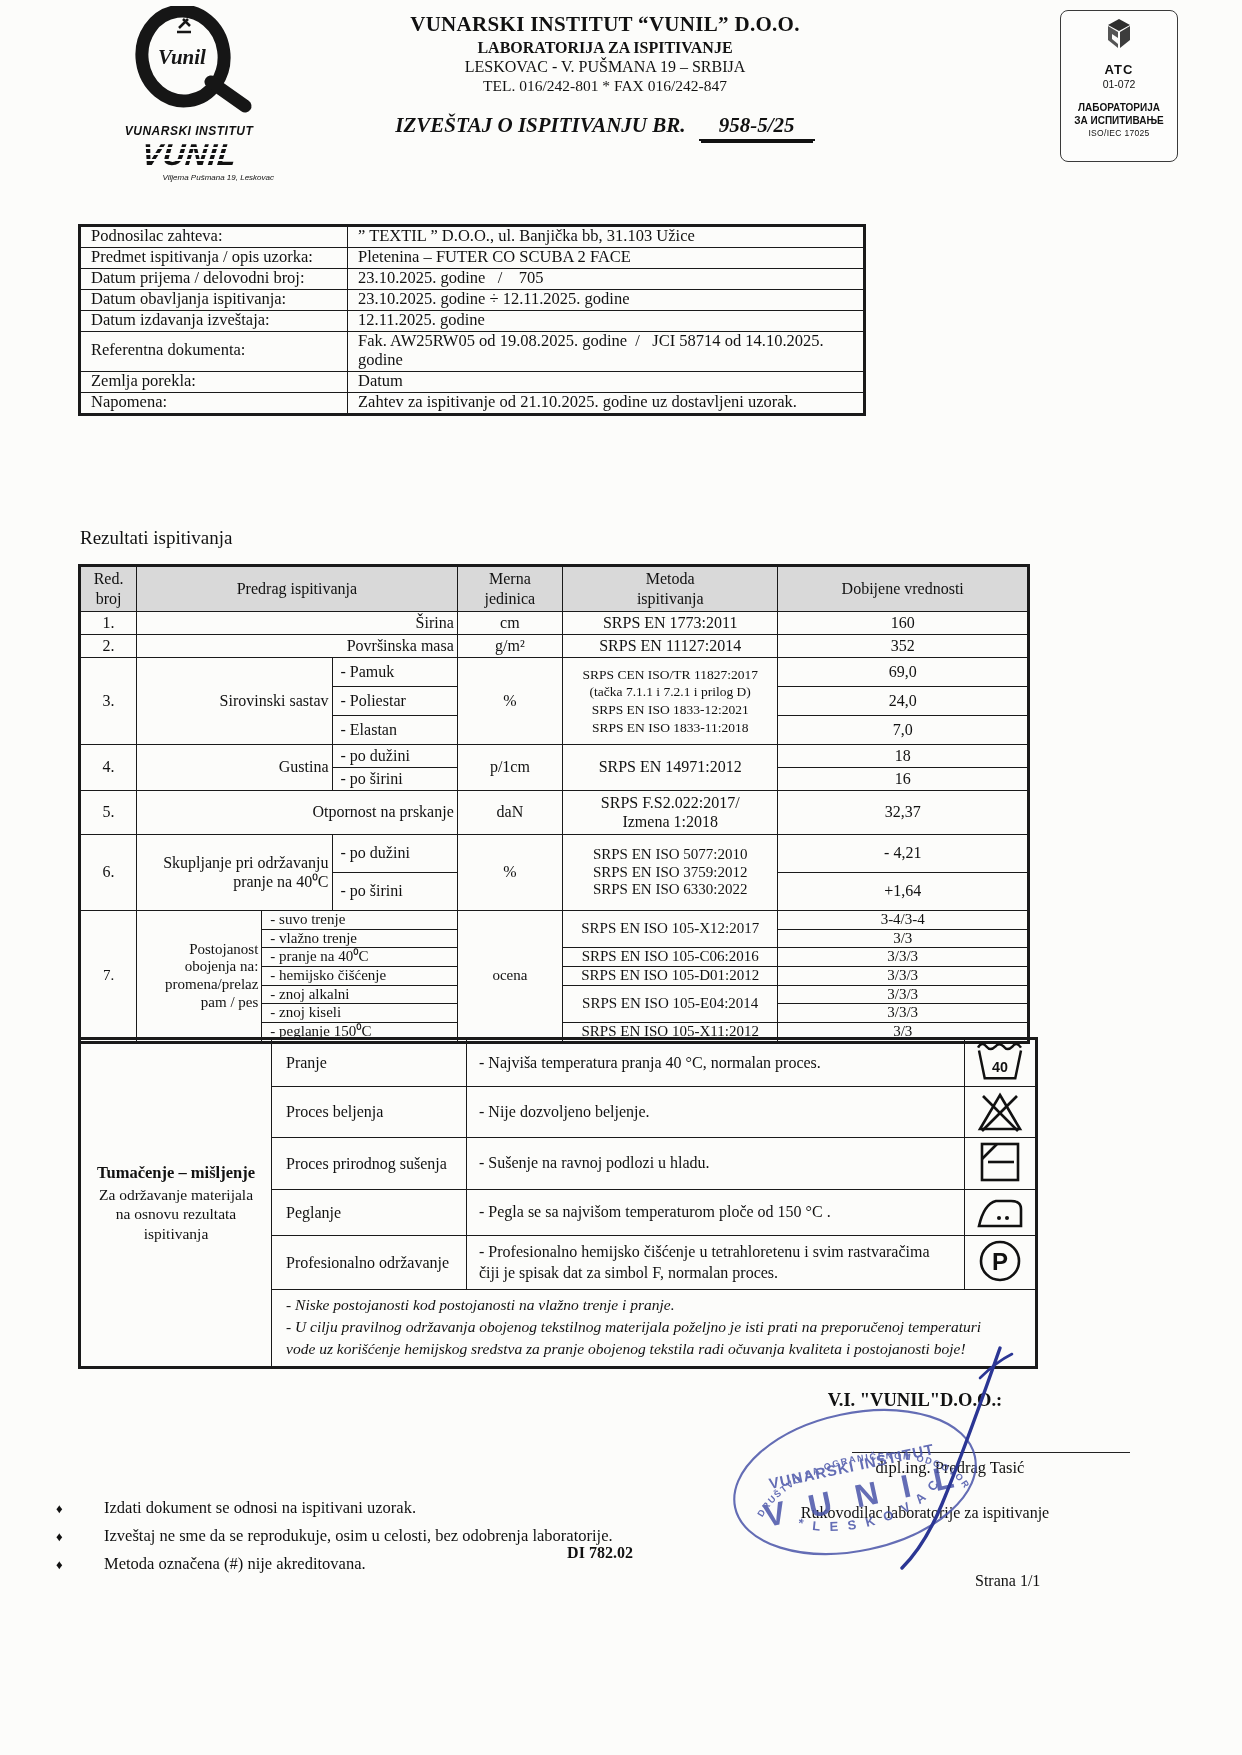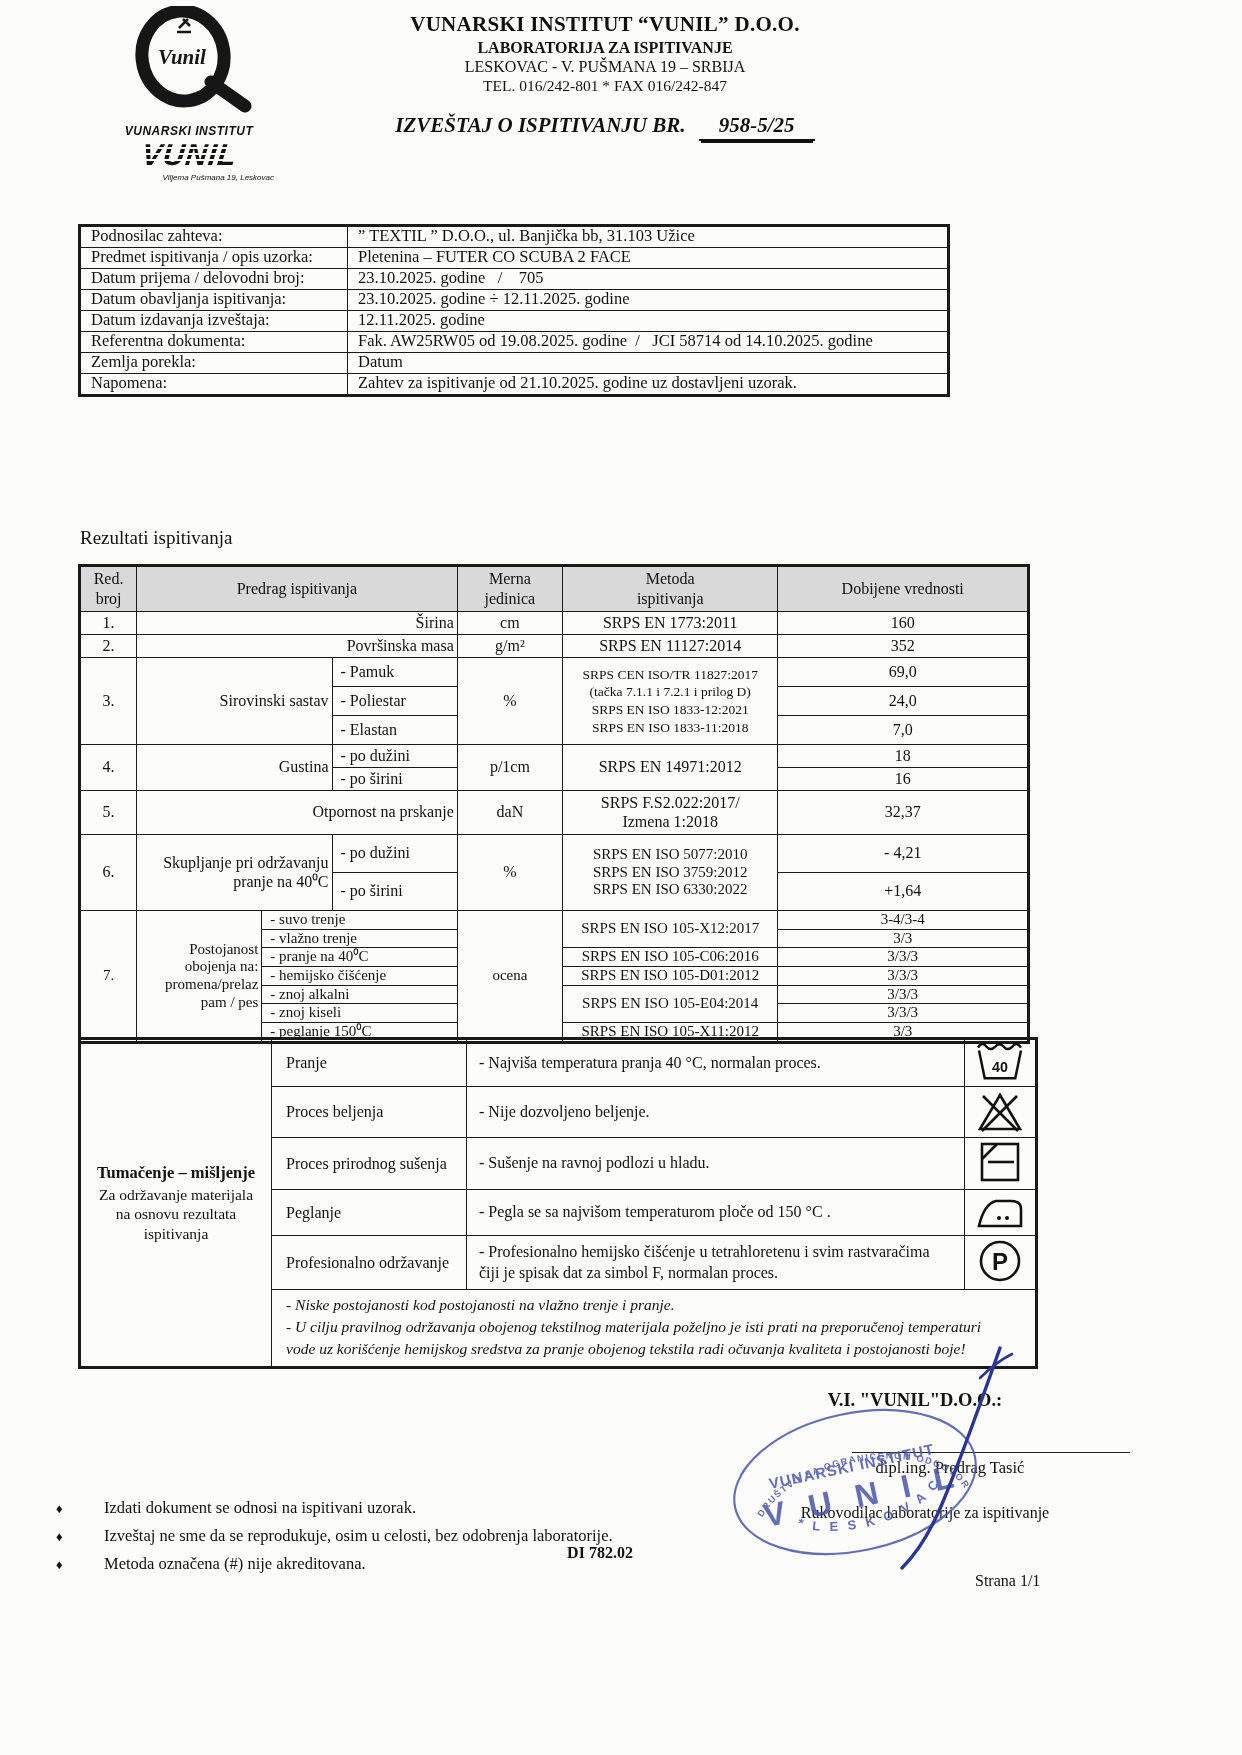--- a/index.html
+++ b/index.html
@@ -26,21 +26,21 @@
   .badge { position:absolute; left:1060px; top:10px; width:118px; height:152px; border:1.6px solid #3a3a3a; border-radius:8px; text-align:center; padding-top:6px; font-family:"Liberation Sans",sans-serif; background:#fdfdfc; }
   .b-atc { font-weight:bold; font-size:13px; letter-spacing:1px; margin-top:1px; }
   .b-code { font-size:10.5px; margin-top:1px; }
   .b-lab { font-size:10px; font-weight:bold; margin-top:12px; line-height:1.25; }
   .b-iso { font-size:8.5px; margin-top:1px; letter-spacing:.3px; }
 
   
   table { border-collapse:collapse; table-layout:fixed; }
   td { border:1.5px solid #1a1a1a; vertical-align:middle; overflow:hidden; }
 
-  .info { position:absolute; left:78px; top:224px; width:872px; border:3px solid #1a1a1a; }
+  .info { position:absolute; left:78px; top:224px; width:788px; border:3px solid #1a1a1a; }
   .info td { font-size:16.5px; height:21px; padding:0 4px 1px 10px; line-height:1.15; }
 
   .res-title { position:absolute; left:80px; top:527px; font-size:19px; }
 
   .res { position:absolute; left:78px; top:564px; width:952px; border:3px solid #1a1a1a; }
   .res td { font-size:16px; padding:0 3px; line-height:1.18; }
   .res .rh td { background:#d9d9d9; height:46px; text-align:center; font-size:16px; line-height:1.25; }
   .c  { text-align:center; }
   .nm { text-align:right; padding-left:12px !important; }
   .sb { text-align:left; padding-left:8px !important; }
@@ -114,20 +114,33 @@
     <div class="org-name">VUNARSKI INSTITUT “VUNIL” D.O.O.</div>
     <div class="org-lab">LABORATORIJA ZA ISPITIVANJE</div>
     <div class="org-addr">LESKOVAC - V. PUŠMANA 19 – SRBIJA</div>
     <div class="org-tel">TEL. 016/242-801 * FAX  016/242-847</div>
     <div class="report-line">
       <span>IZVEŠTAJ O ISPITIVANJU BR.</span>
       <span class="report-num">958-5/25</span>
     </div>
   </div>
 
+  <div class="badge">
+    <svg width="40" height="40" viewBox="0 0 40 40">
+      <polygon points="20,2 31,8 20,14 9,8" fill="#2e2e2e"></polygon>
+      <polygon points="9,9 19,15 19,31 9,23" fill="#555"></polygon>
+      <polygon points="31,9 21,15 21,31 31,23" fill="#3c3c3c"></polygon>
+      <polygon points="13,17 19,21 19,27 13,22" fill="#fdfdfc"></polygon>
+    </svg>
+    <div class="b-atc">ATC</div>
+    <div class="b-code">01-072</div>
+    <div class="b-lab ml">ЛАБОРАТОРИЈА
+ЗА ИСПИТИВАЊЕ</div>
+    <div class="b-iso">ISO/IEC 17025</div>
+  </div>
 
   <table class="info">
     <colgroup>
         <col style="width:268px">
         <col>
       </colgroup>
     <tbody>
         <tr>
           <td>Podnosilac zahteva:</td>
           <td>” TEXTIL ” D.O.O., ul. Banjička bb, 31.103 Užice</td>

